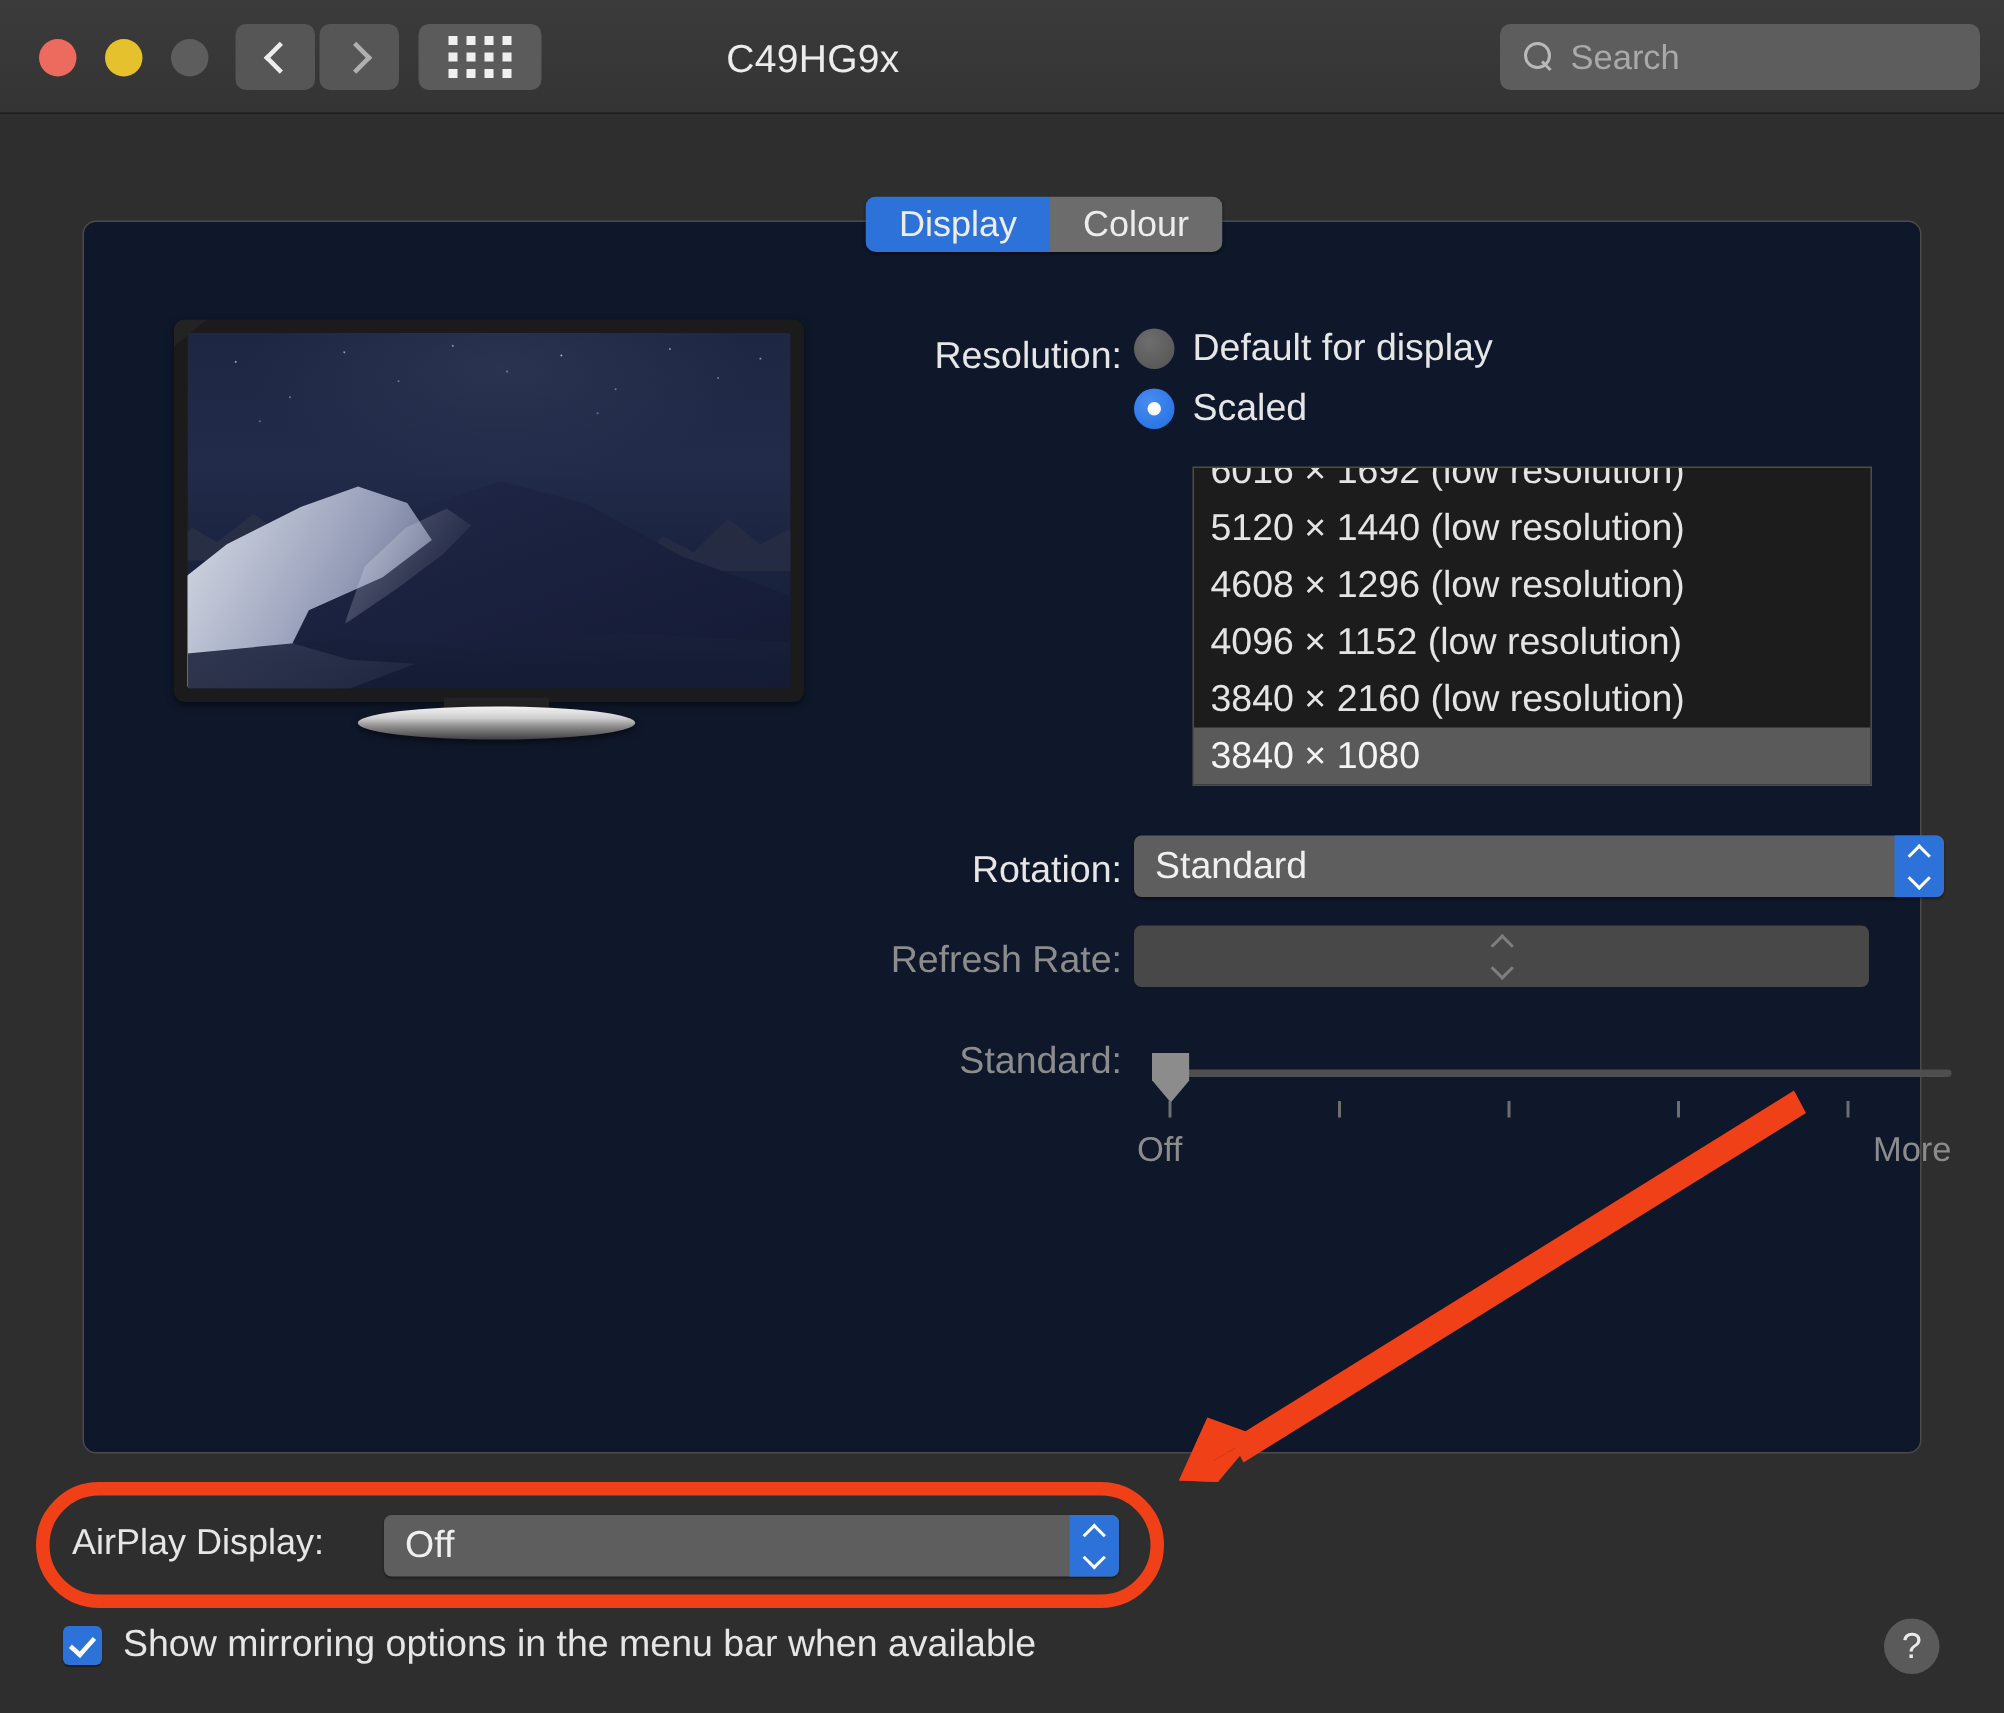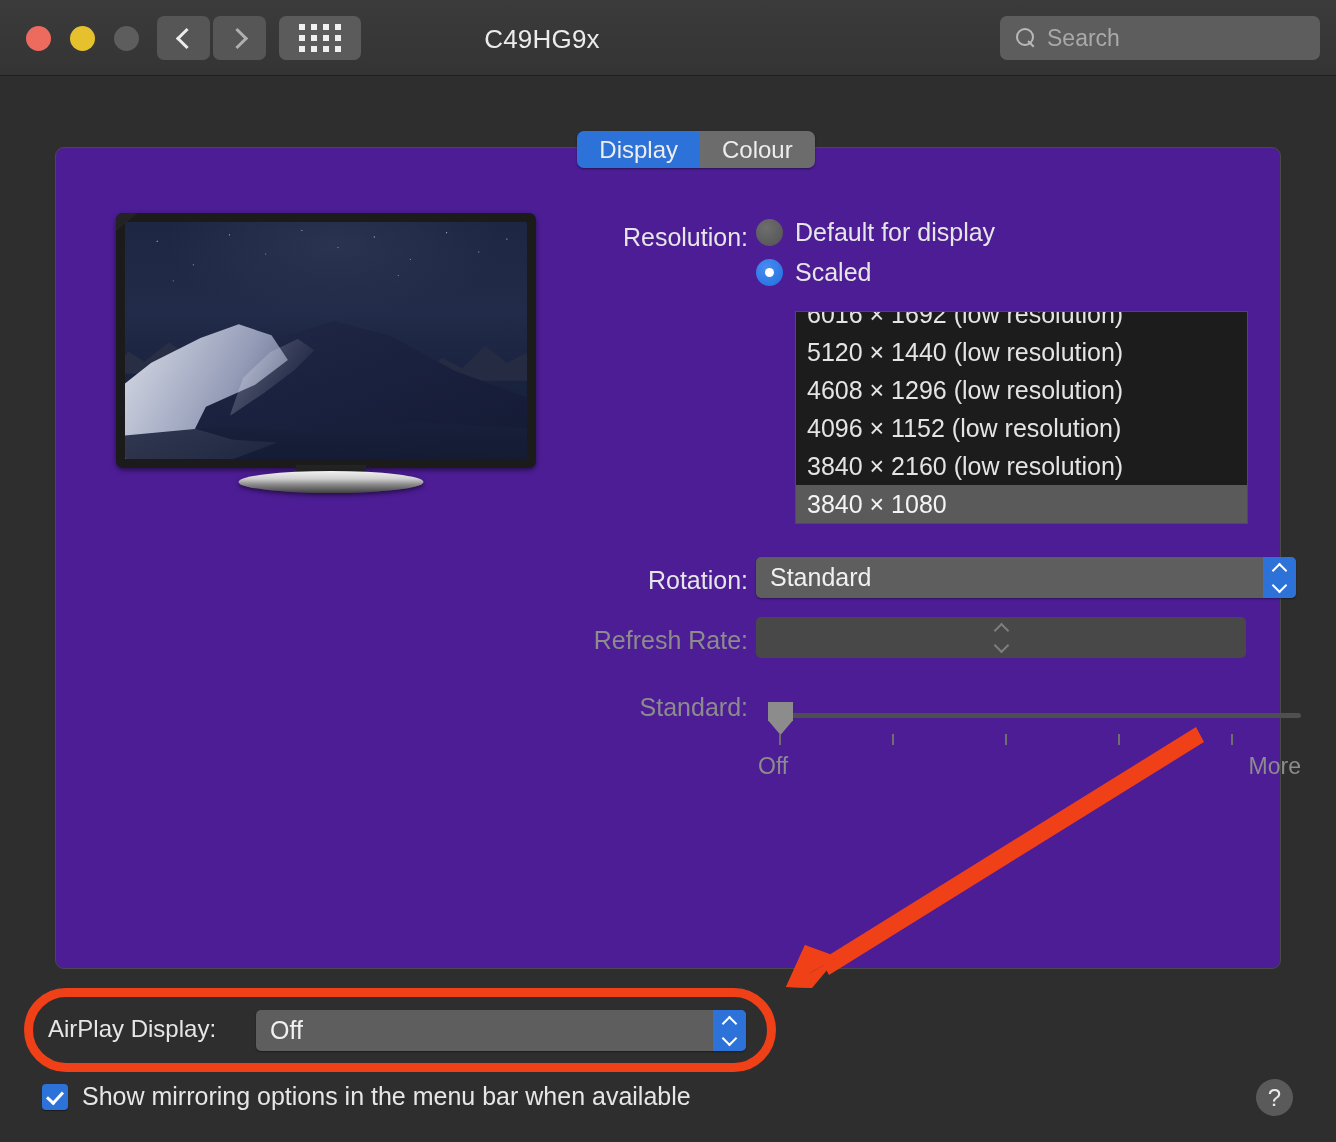--- a/index.html
+++ b/index.html
@@ -98,21 +98,21 @@
     font-size: 24px; color: #ededed;
     background: #6c6c6c;
   }
   .tab.active { background: #2d72d9; }
 
   
   #panel {
     position: absolute;
     left: 55px; top: 147px;
     width: 1226px; height: 822px;
-    background: #4c1d95;
+    background: #0f172a;
     border: 1px solid #4a4a4a;
     border-radius: 9px;
   }
 
   
   #display-preview { position: absolute; left: 60px; top: 65px; width: 430px; height: 275px; }
   #monitor-frame {
     position: absolute; left: 0; top: 0;
     width: 420px; height: 255px;
     background: #1b1b1b;

